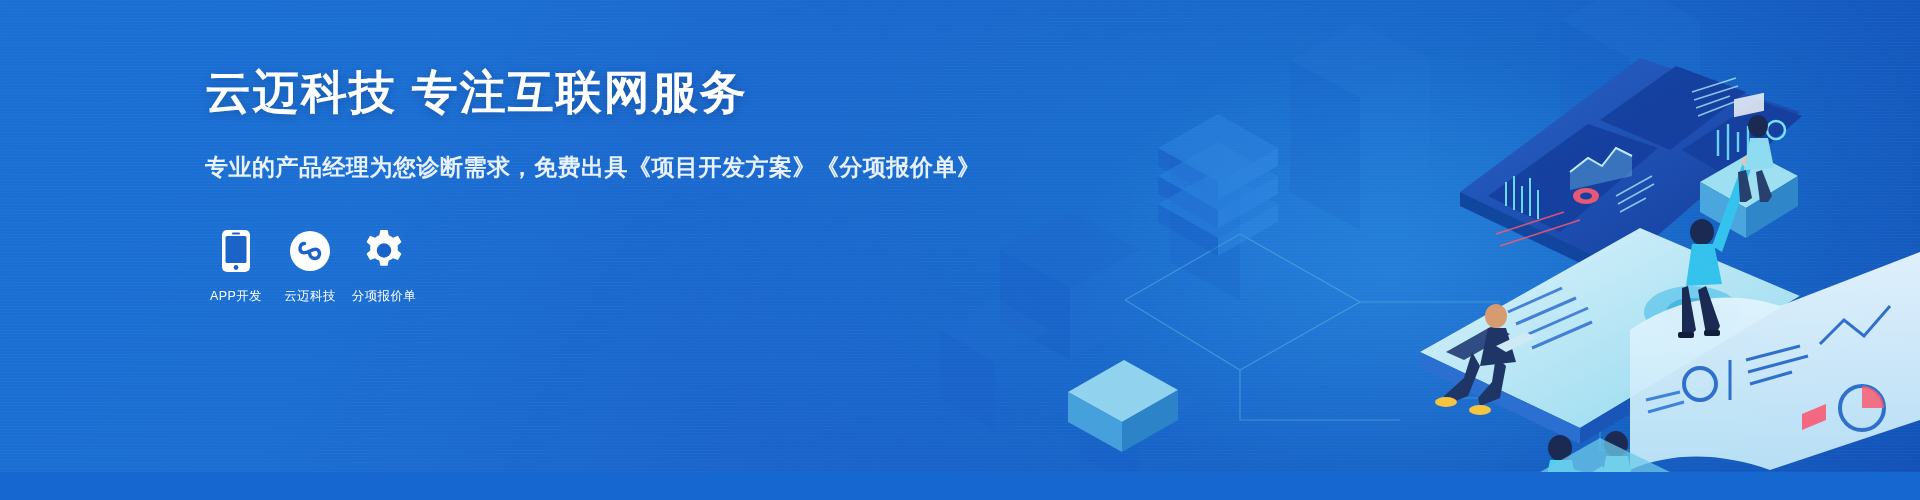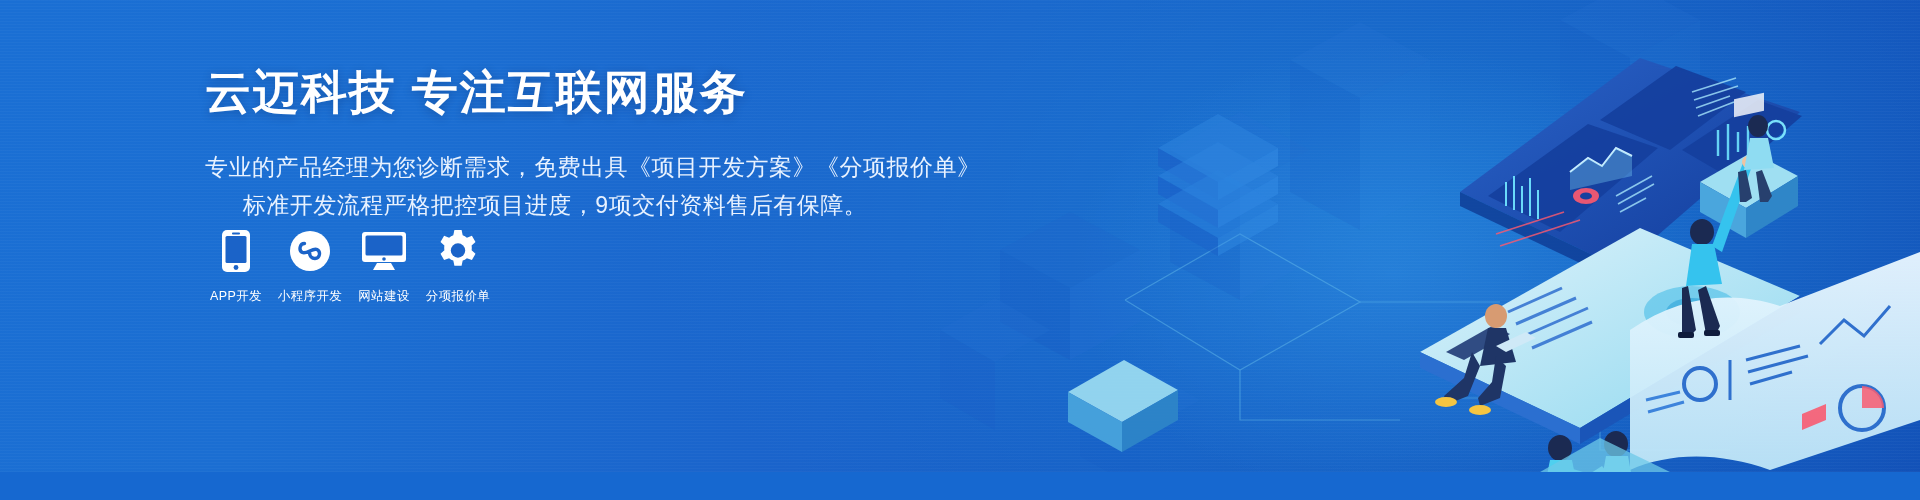--- a/index.html
+++ b/index.html
@@ -28,21 +28,21 @@
 
   
   .content{position:absolute;left:205px;top:66px;width:700px;}
   .title{
     color:#ffffff;font-size:46px;line-height:1.15;font-weight:bold;
     letter-spacing:2px;margin:0 0 30px 0;white-space:nowrap;
     text-shadow:0 2px 10px rgba(0,20,60,0.25);
   }
   .sub{
     color:#e8f2ff;font-size:23px;line-height:1.58;margin:0;
-    letter-spacing:0.5px;font-weight:normal;white-space:nowrap;text-align:center;
+    letter-spacing:0.5px;font-weight:bold;white-space:nowrap;
   }
   .sub div{margin-bottom:2px;}
 
   
   .icons{
     position:absolute;left:200px;top:228px;display:flex;align-items:flex-end;
   }
   .icon-item{
     display:flex;flex-direction:column;align-items:center;
     width:72px;margin-right:2px;
@@ -276,21 +276,20 @@
         <polygon points="128,392 182,422 182,452 128,422" fill="#4aa6dd" opacity="0.9"></polygon>
         <polygon points="182,422 238,390 238,420 182,452" fill="#2f86c8" opacity="0.9"></polygon>
       </g>
     </svg>
   </div>
 
   <div class="content">
     <h1 class="title">云迈科技 专注互联网服务</h1>
     <div class="sub">
       <div>专业的产品经理为您诊断需求，免费出具《项目开发方案》《分项报价单》</div>
-      <div>标准开发流程严格把控项目进度，9项交付资料售后有保障。</div>
     </div>
   </div>
 
   <div class="icons">
 
     <div class="icon-item">
       <div class="icon-box">
         <svg width="30" height="44" viewBox="0 0 30 44" xmlns="http://www.w3.org/2000/svg">
           <rect x="1" y="1" width="28" height="42" rx="5" ry="5" fill="#ffffff"></rect>
           <rect x="4.5" y="7" width="21" height="27" rx="1.5" fill="#1b63c8"></rect>
@@ -301,35 +300,24 @@
       <span class="icon-label">APP开发</span>
     </div>
 
     <div class="icon-item">
       <div class="icon-box">
         <svg width="42" height="42" viewBox="0 0 42 42" xmlns="http://www.w3.org/2000/svg">
           <circle cx="21" cy="21" r="20" fill="#ffffff"></circle>
           <path d="M15.5,13.5 C10.5,13.5 9.5,20.5 13.5,22.5 C17.5,24.5 24,17.5 28,19.5 C32,21.5 31,28.5 26,28.5 C22.6,28.5 20.6,26 20.6,22.8" fill="none" stroke="#1b63c8" stroke-width="3.4" stroke-linecap="round"></path>
         </svg>
       </div>
-      <span class="icon-label">小程序开发</span>
+      <span class="icon-label">云迈科技</span>
     </div>
 
 
-    <div class="icon-item">
-      <div class="icon-box">
-        <svg width="46" height="40" viewBox="0 0 46 40" xmlns="http://www.w3.org/2000/svg">
-          <rect x="1" y="1" width="44" height="30" rx="3" fill="#ffffff"></rect>
-          <rect x="4.5" y="4.5" width="37" height="20" rx="1.5" fill="#1b63c8"></rect>
-          <circle cx="23" cy="28" r="1.8" fill="#1b63c8"></circle>
-          <polygon points="16,32 30,32 34,39 12,39" fill="#ffffff"></polygon>
-        </svg>
-      </div>
-      <span class="icon-label">网站建设</span>
-    </div>
 
     <div class="icon-item">
       <div class="icon-box">
         <svg width="44" height="44" viewBox="0 0 44 44" xmlns="http://www.w3.org/2000/svg">
           <path d="M18.4,1 h7.2 l1.1,5.2 a15.8,15.8 0 0 1 4.2,2.45 l5,-1.85 l3.6,6.2 l-3.9,3.45 a16,16 0 0 1 0,4.9 l3.9,3.45 l-3.6,6.2 l-5,-1.85 a15.8,15.8 0 0 1 -4.2,2.45 l-1.1,5.2 h-7.2 l-1.1,-5.2 a15.8,15.8 0 0 1 -4.2,-2.45 l-5,1.85 l-3.6,-6.2 l3.9,-3.45 a16,16 0 0 1 0,-4.9 l-3.9,-3.45 l3.6,-6.2 l5,1.85 a15.8,15.8 0 0 1 4.2,-2.45 Z" fill="#ffffff"></path>
           <circle cx="22" cy="21.5" r="7.2" fill="#1b63c8"></circle>
         </svg>
       </div>
       <span class="icon-label">分项报价单</span>
     </div>

